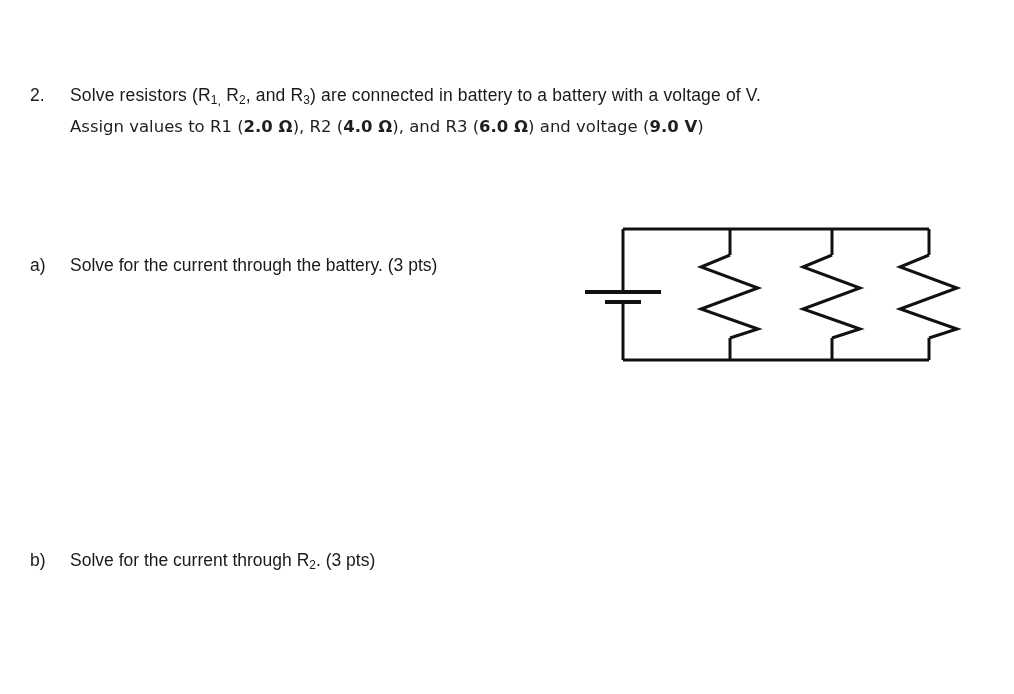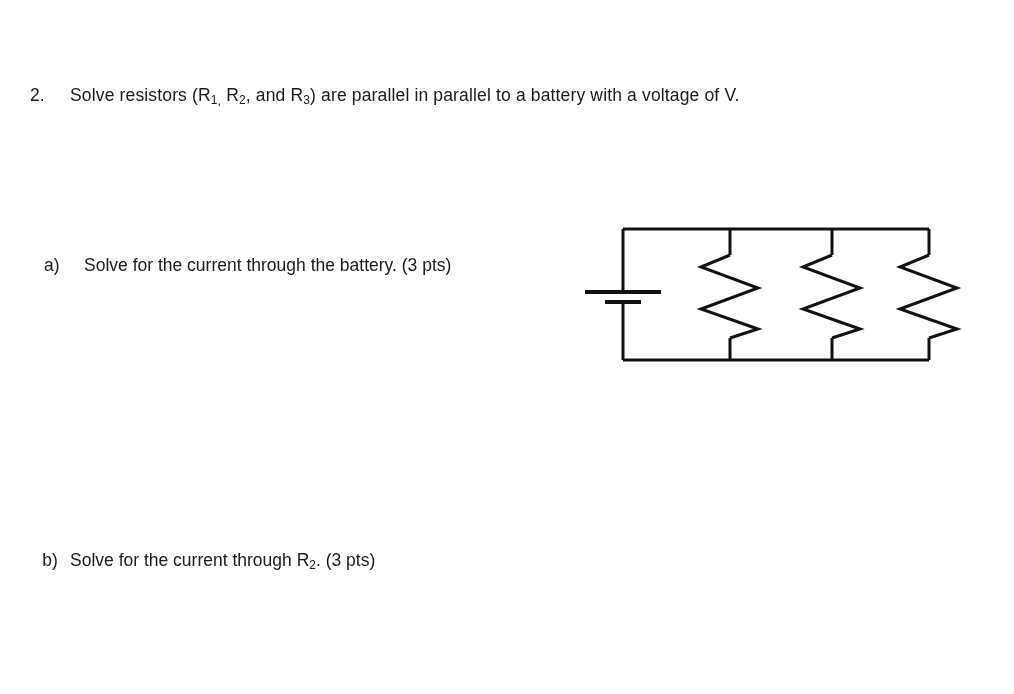--- a/index.html
+++ b/index.html
@@ -81,22 +81,22 @@
     font-family: "Liberation Sans", sans-serif;
     font-size: 17.5px;
     line-height: 24px;
     color: #1a1a1a;
     white-space: nowrap;
   }
   .part .part-label {
     display: inline-block;
     width: 40px;
   }
-  .part-a { left: 44px; top: 253px; }
-  .part-b { left: 30px; top: 548px; text-align: center; }
+  .part-a { left: 30px; top: 253px; }
+  .part-b { left: 30px; top: 548px; }
 
   
   .circuit {
     position: absolute;
     left: 575px;
     top: 205px;
     width: 400px;
     height: 180px;
   }
   .circuit svg {
@@ -106,23 +106,24 @@
 </style>
 </head>
 <body>
 
 <div id="page">
 
   <div class="q-block">
 
     <div class="q-line">
       <span class="q-num">2.</span>
-      <span class="q-line1"><span>Solve resistors (R</span><sub>1</sub><span class="sub-comma">,</span><span> R</span><sub>2</sub><span>, and R</span><sub>3</sub><span>) are parallel in parallel to a battery with a voltage of V.</span></span>
+      <span class="q-line1"><span>Solve resistors (R</span><sub>1</sub><span class="sub-comma">,</span><span> R</span><sub>2</sub><span>, and R</span><sub>3</sub><span>) are connected in battery to a battery with a voltage of V.</span></span>
     </div>
 
+    <div class="q-line2"><span>Assign values to R1 (</span><b>2.0 Ω</b><span>), R2 (</span><b>4.0 Ω</b><span>), and R3 (</span><b>6.0 Ω</b><span>) and voltage (</span><b>9.0 V</b><span>)</span></div>
 
   </div>
 
   <div class="part part-a">
     <span class="part-label">a)</span><span>Solve for the current through the battery. (3 pts)</span>
   </div>
 
   <div class="part part-b">
     <span class="part-label">b)</span><span>Solve for the current through R</span><sub>2</sub><span>. (3 pts)</span>
   </div>

